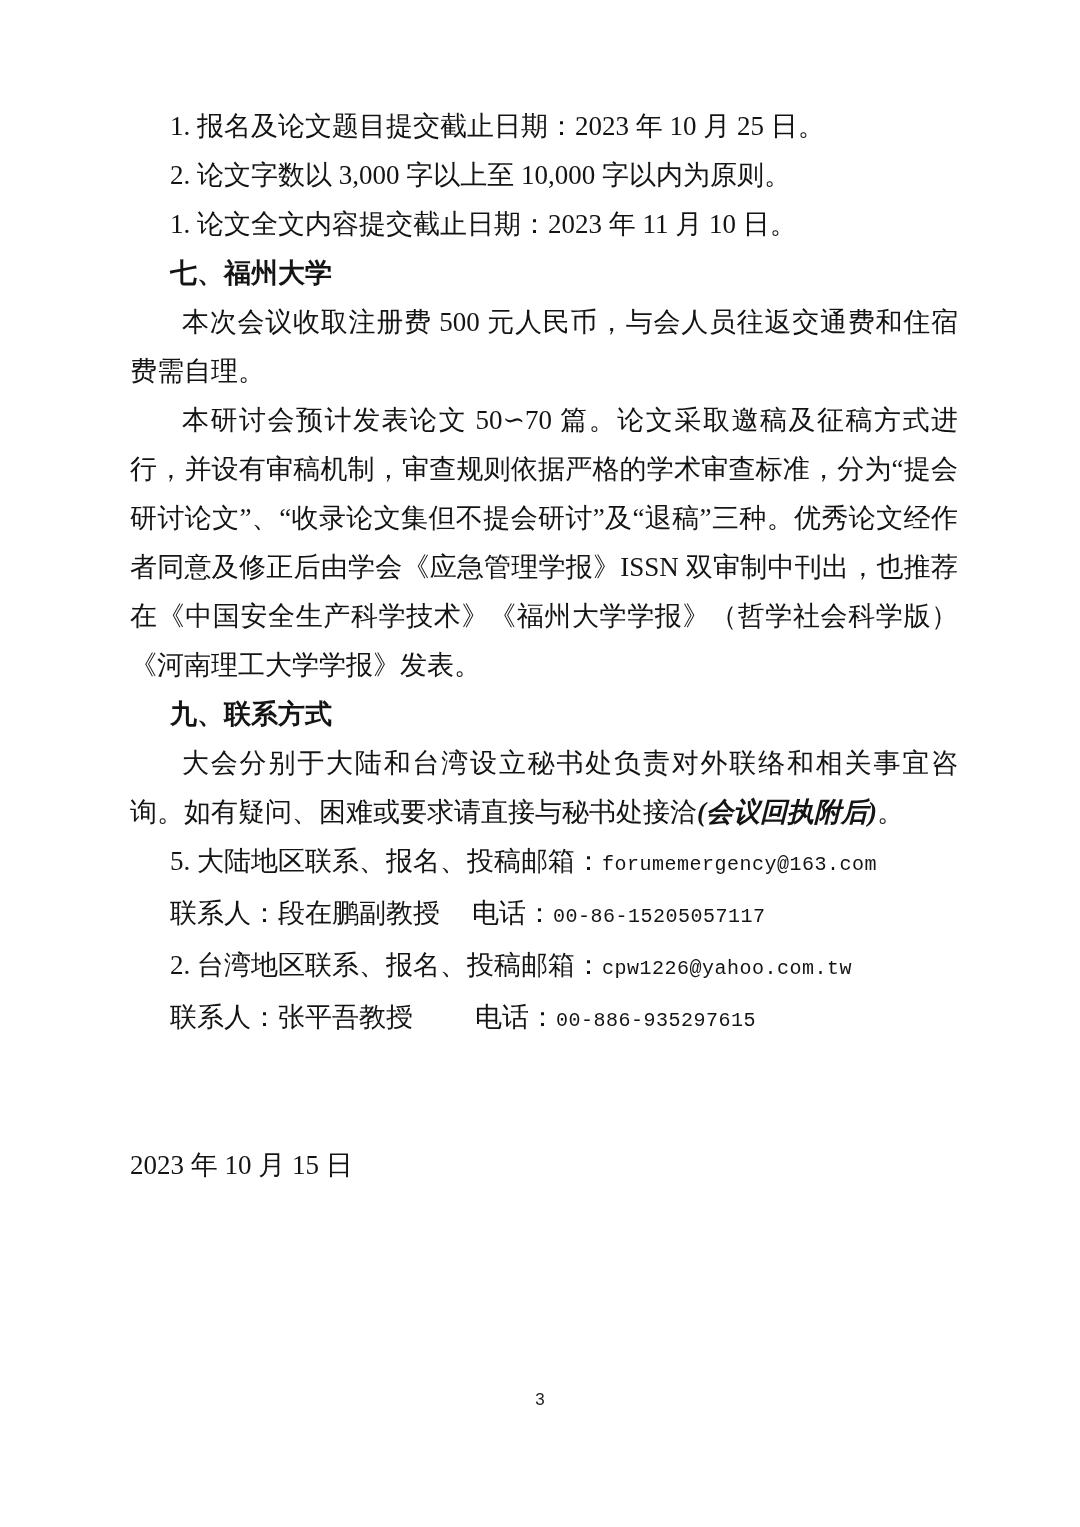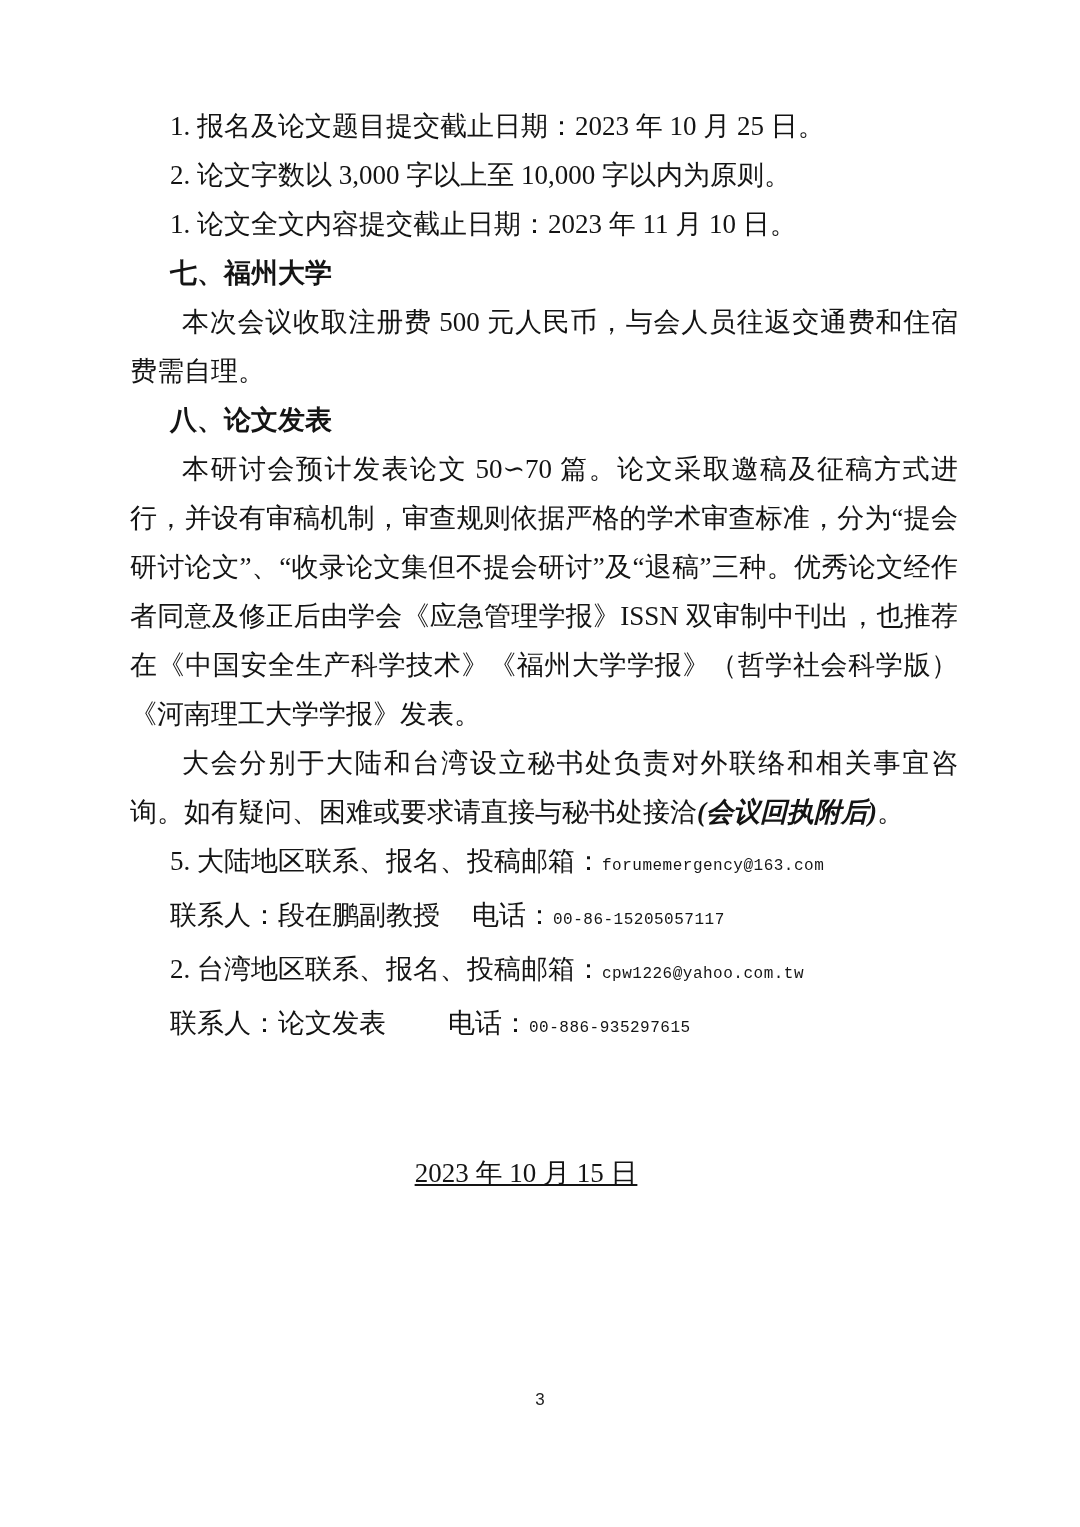--- a/index.html
+++ b/index.html
@@ -40,31 +40,30 @@
   .para {
     text-indent: 52px;
   }
   .bold {
     font-weight: bold;
     font-style: italic;
   }
   
   .mono {
     font-family: "Liberation Mono", "DejaVu Sans Mono", monospace;
-    font-size: 16px;
+    font-size: 20px;
     letter-spacing: 0.5px;
   }
   .gap-a { margin-left: 32px; }
   .gap-b { margin-left: 62px; }
   .date {
     margin-top: 96px !important;
-    text-align: center;
+    text-align: left;
     padding-right: 36px;
     text-indent: 0;
-    text-decoration: underline;
   }
   .pagenum {
     position: absolute;
     left: 0;
     right: 0;
     top: 1390px;
     text-align: center;
     font-family: "Liberation Sans", "DejaVu Sans", sans-serif;
     font-size: 17px;
     color: #222222;
@@ -77,28 +76,28 @@
   <div class="content">
 
     <p class="item">1. 报名及论文题目提交截止日期：2023 年 10 月 25 日。</p>
     <p class="item">2. 论文字数以 3,000 字以上至 10,000 字以内为原则。</p>
     <p class="item">1. 论文全文内容提交截止日期：2023 年 11 月 10 日。</p>
 
 
     <p class="heading">七、福州大学</p>
     <p class="para">本次会议收取注册费 500 元人民币，与会人员往返交通费和住宿费需自理。</p>
 
-    <p class="heading">八、论文发表</p>
     <p class="para">本研讨会预计发表论文 50∽70 篇。论文采取邀稿及征稿方式进行，并设有审稿机制，审查规则依据严格的学术审查标准，分为“提会研讨论文”、“收录论文集但不提会研讨”及“退稿”三种。优秀论文经作者同意及修正后由学会《应急管理学报》ISSN 双审制中刊出，也推荐在《中国安全生产科学技术》《福州大学学报》（哲学社会科学版）《河南理工大学学报》发表。</p>
 
+    <p class="heading">九、联系方式</p>
     <p class="para"><span>大会分别于大陆和台湾设立秘书处负责对外联络和相关事宜咨询。如有疑问、困难或要求请直接与秘书处接洽</span><span class="bold">(会议回执附后)</span><span>。</span></p>
 
     <p class="item"><span>5. 大陆地区联系、报名、投稿邮箱：</span><span class="mono">forumemergency@163.com</span></p>
     <p class="item"><span>联系人：段在鹏副教授</span><span class="gap-a">电话：</span><span class="mono">00-86-15205057117</span></p>
 
     <p class="item"><span>2. 台湾地区联系、报名、投稿邮箱：</span><span class="mono">cpw1226@yahoo.com.tw</span></p>
-    <p class="item"><span>联系人：论文发表</span><span class="gap-b">电话：</span><span class="mono">00-886-935297615</span></p>
+    <p class="item"><span>联系人：张平吾教授</span><span class="gap-b">电话：</span><span class="mono">00-886-935297615</span></p>
 
     <p class="date">2023 年 10 月 15 日</p>
   </div>
 
   <div class="pagenum">3</div>
 </div>
 
 </body></html>

